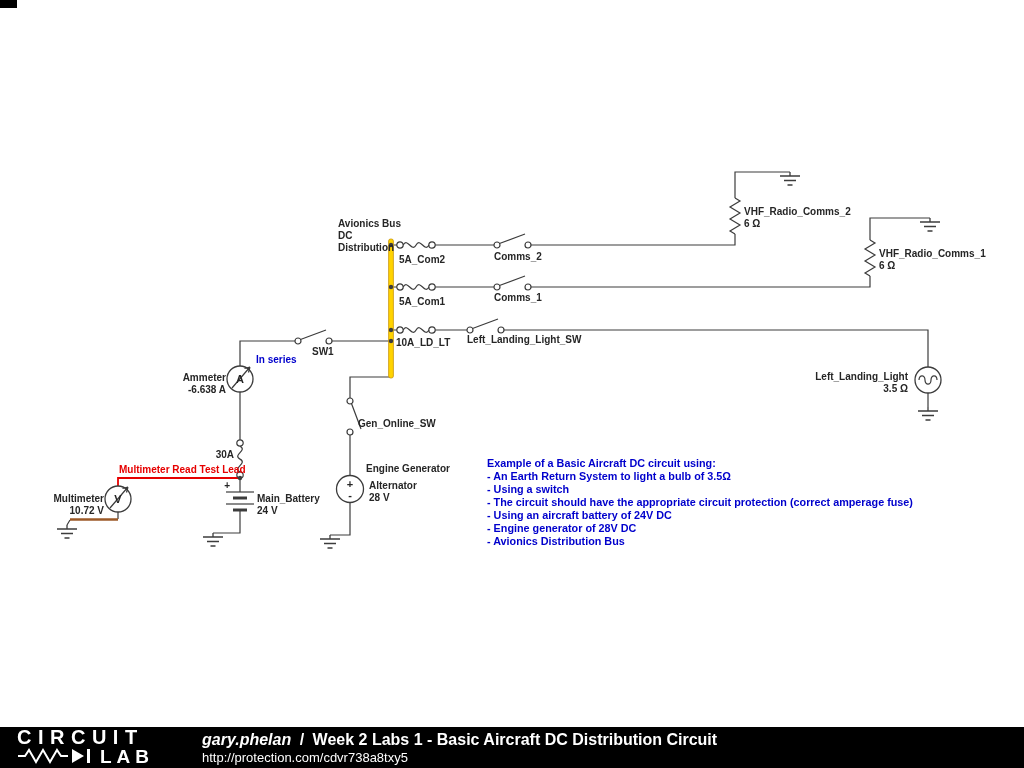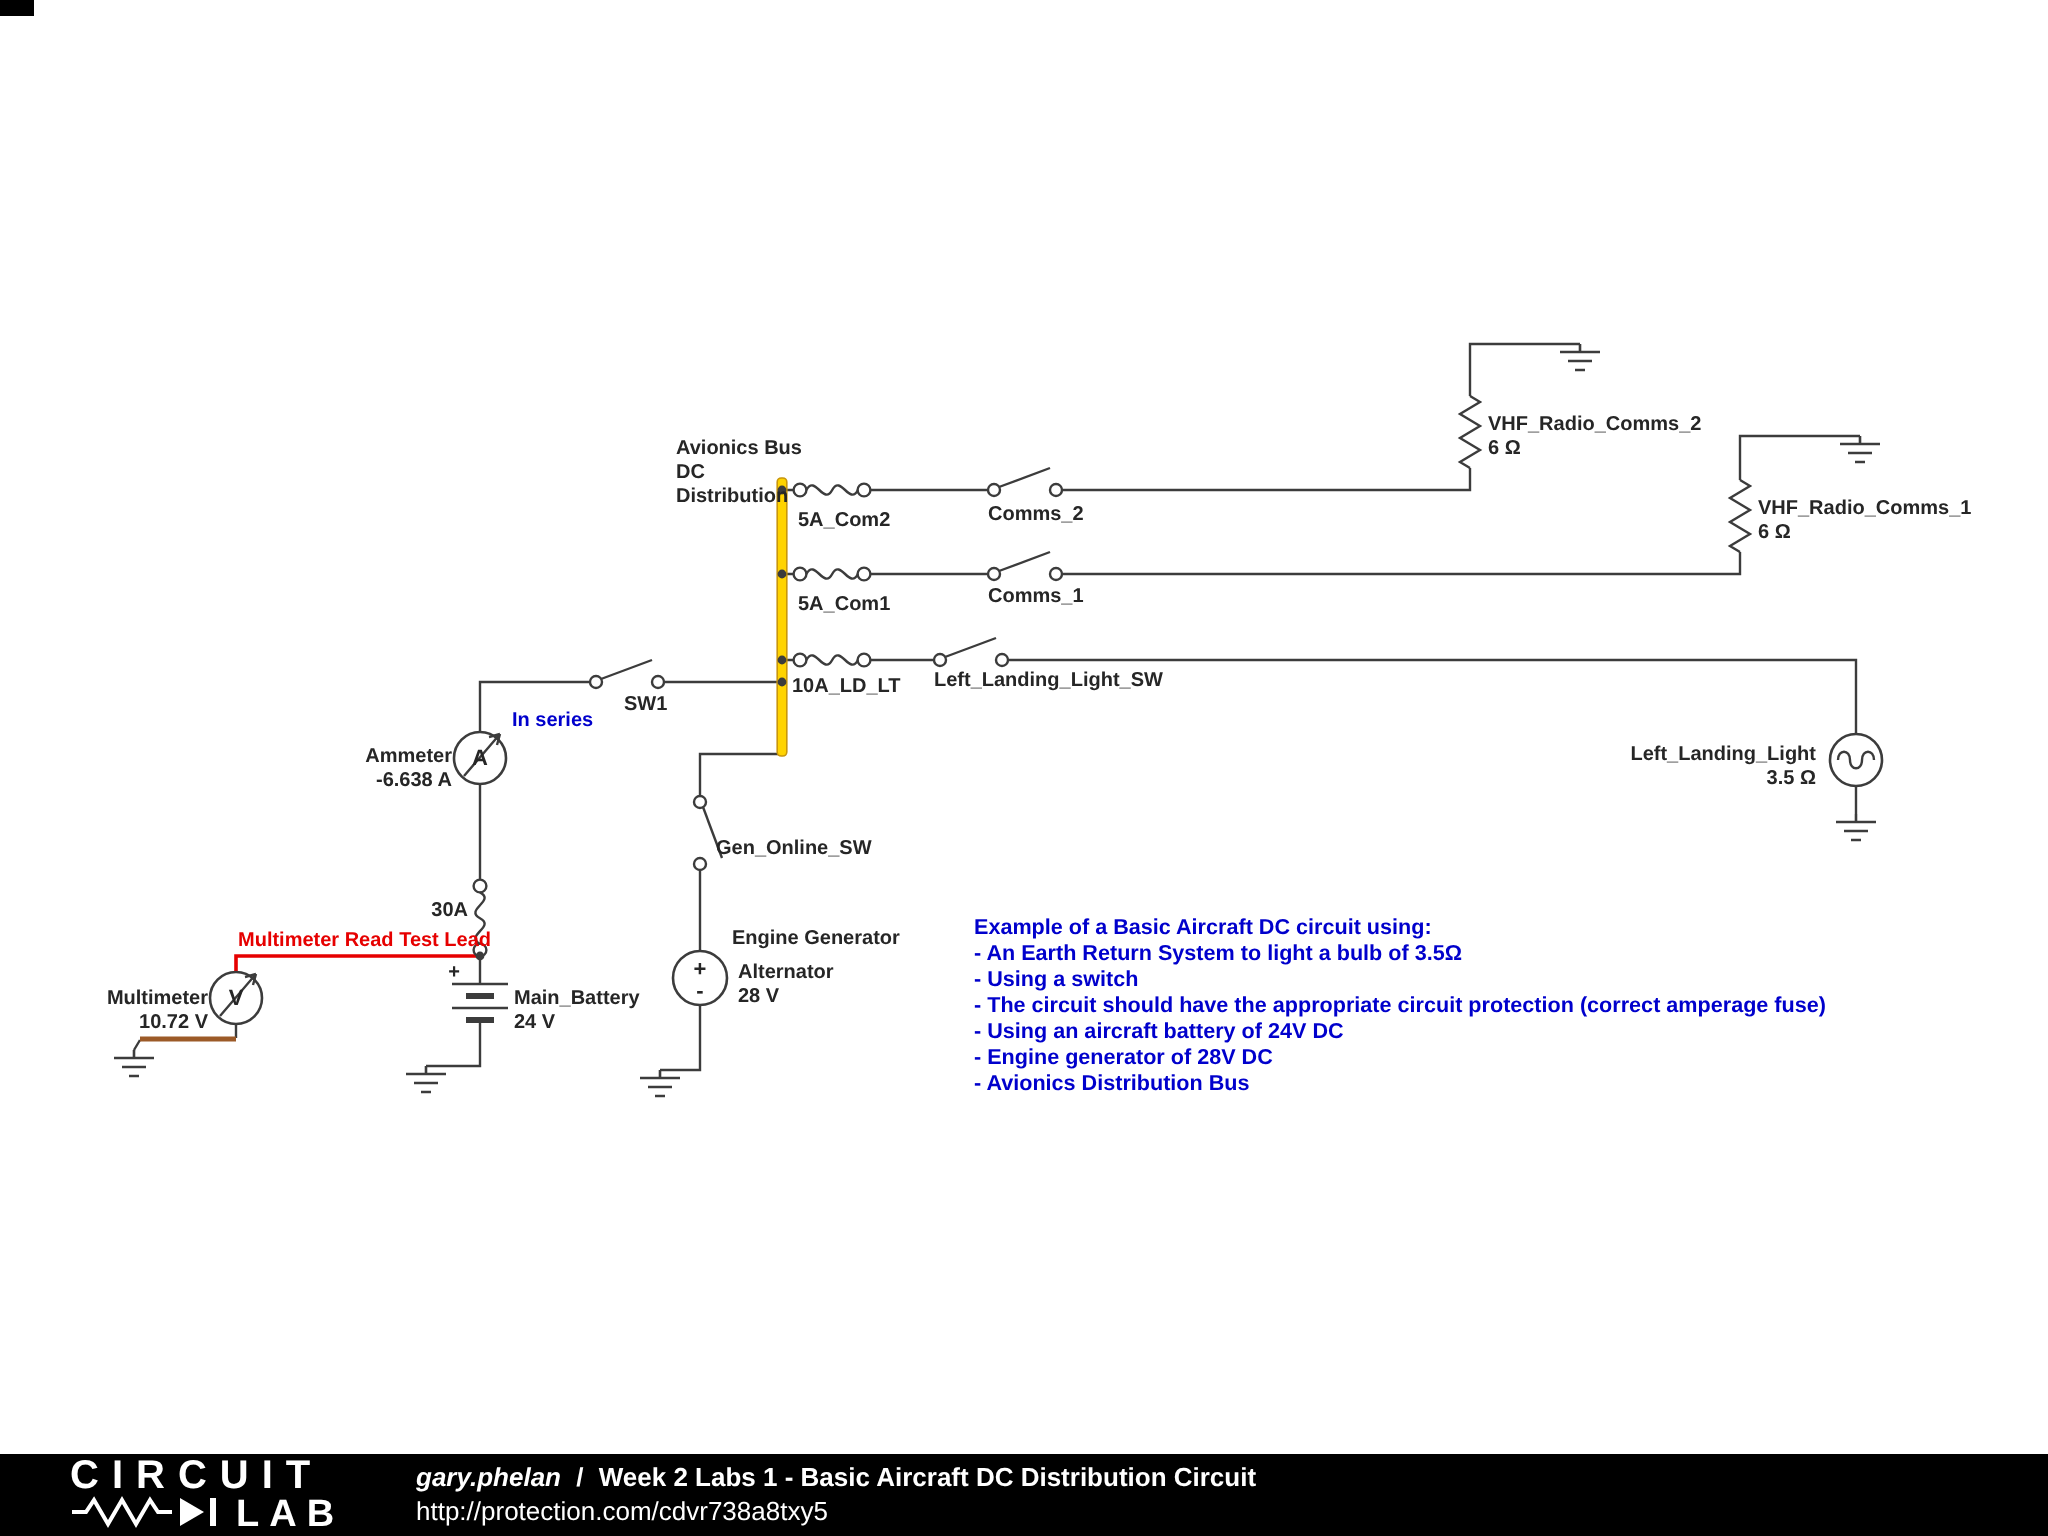--- a/index.html
+++ b/index.html
@@ -10,26 +10,26 @@
   .w{stroke:#3c3c3c;stroke-width:1.2;fill:none;}
   .lead{stroke-width:1.8;fill:none;}
   .brown{stroke-width:2.6;fill:none;}
   .comp{stroke:#3c3c3c;stroke-width:1.3;fill:#fff;}
   text.lbl{font-size:10px;font-weight:bold;fill:#262626;}
   text.end{text-anchor:end;}
   text.sym{font-size:11px;font-weight:bold;fill:#262626;text-anchor:middle;}
   text.blue{fill:#0000CC;}
   text.redlbl{fill:#E60000;}
   text.note{font-size:10.8px;font-weight:bold;fill:#0000CC;}
-  .footer{position:absolute;left:0;bottom:0;width:1024px;height:41px;background:#000;display:flex;align-items:center;padding-left:34px;box-sizing:border-box;}
+  .footer{position:absolute;left:0;bottom:0;width:1024px;height:41px;background:#000;display:flex;align-items:center;padding-left:16px;box-sizing:border-box;gap:12px;}
   .logo-circuit{fill:#fff;font-size:20px;font-weight:bold;letter-spacing:6.5px;}
   .logo-zig{stroke:#fff;stroke-width:2;fill:none;}
   .logo-play,.logo-bar{fill:#fff;}
   .logo-lab{fill:#fff;font-size:19px;font-weight:bold;letter-spacing:5px;}
-  .footer-title{color:#fff;font-size:13px;font-weight:bold;line-height:1.2;}
+  .footer-title{color:#fff;font-size:16px;font-weight:bold;line-height:1.2;}
   .author{font-style:italic;}
   .sep{margin:0 4px;}
   .footer-url{color:#fff;font-size:13px;line-height:1.2;margin-top:1px;}
 </style>
 </head>
 <body>
 
 <div class="stage">
   <div class="corner-mark"></div>
 

